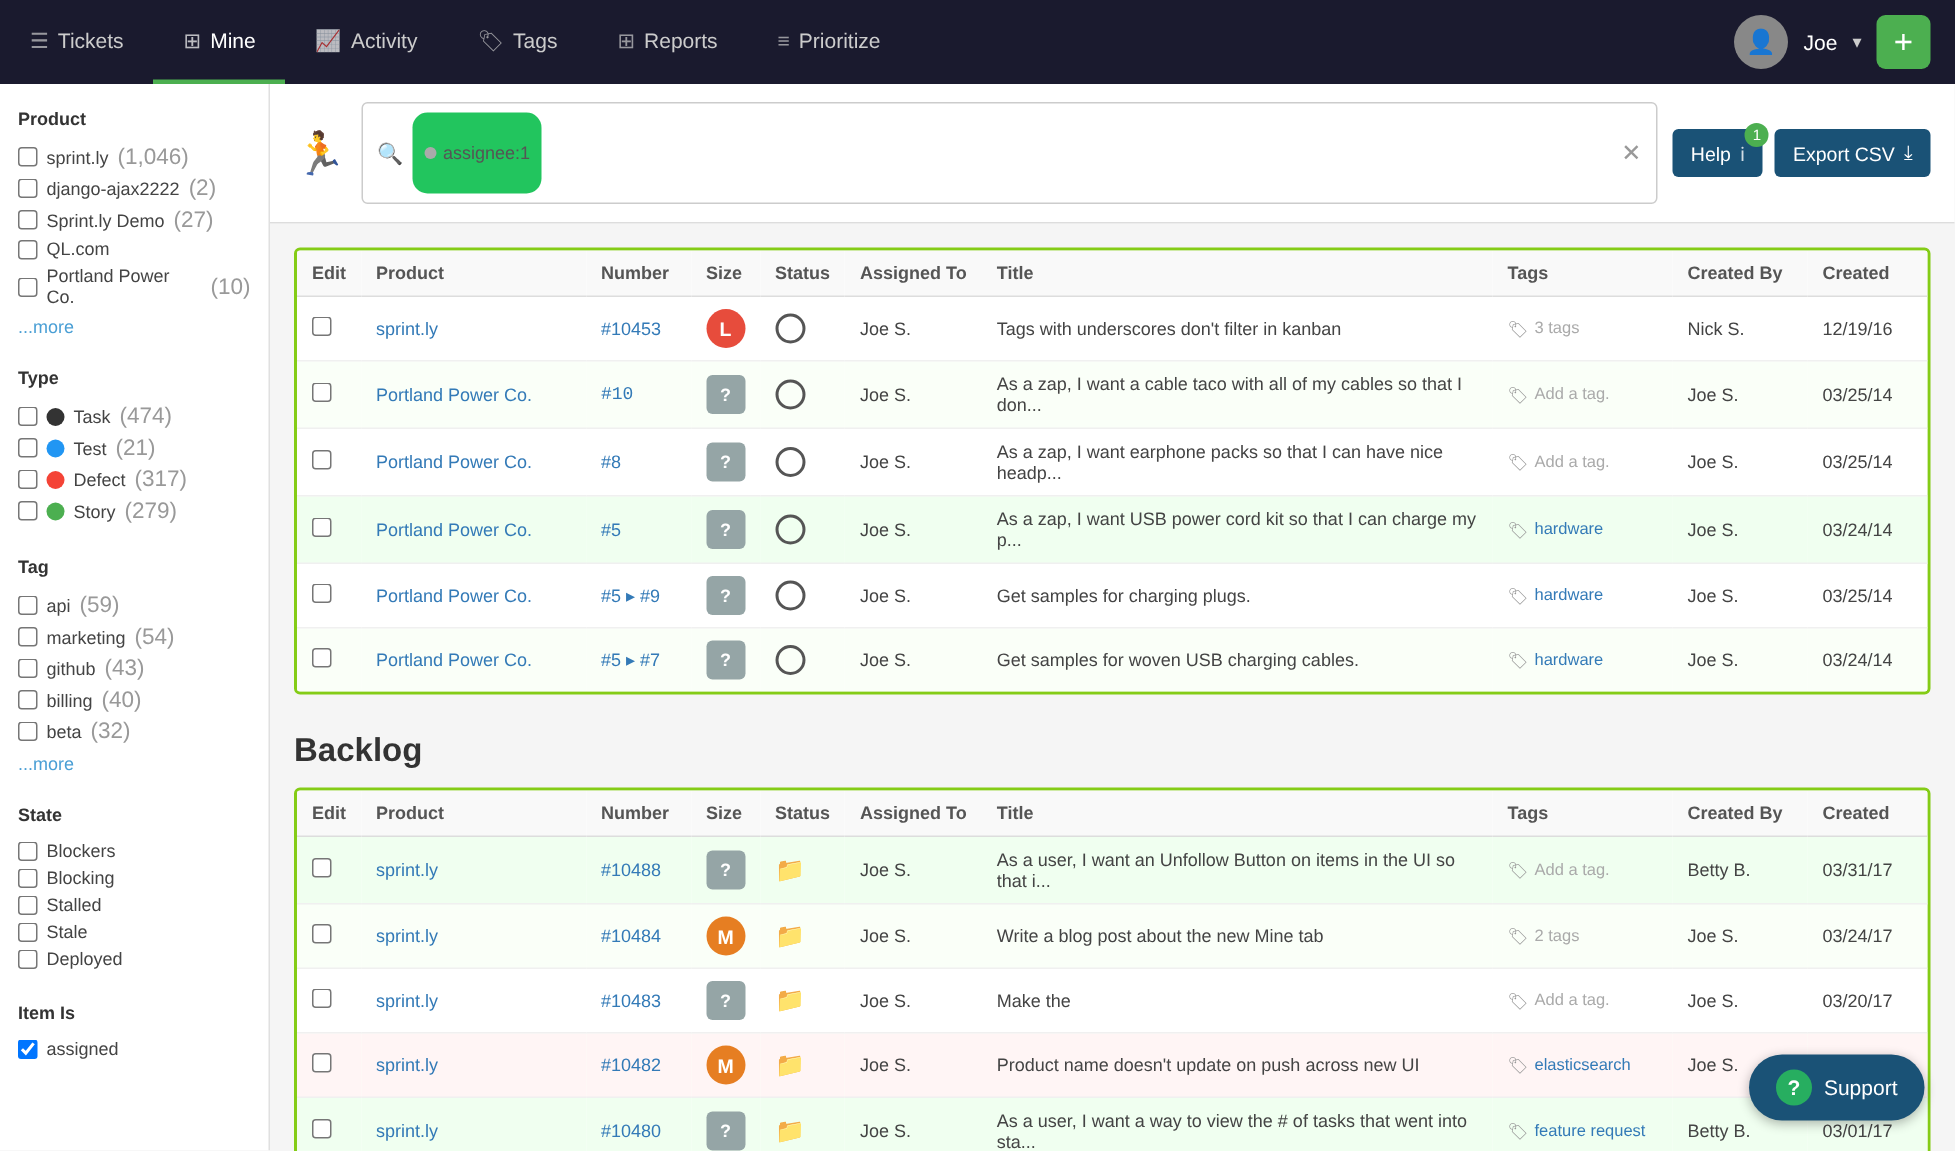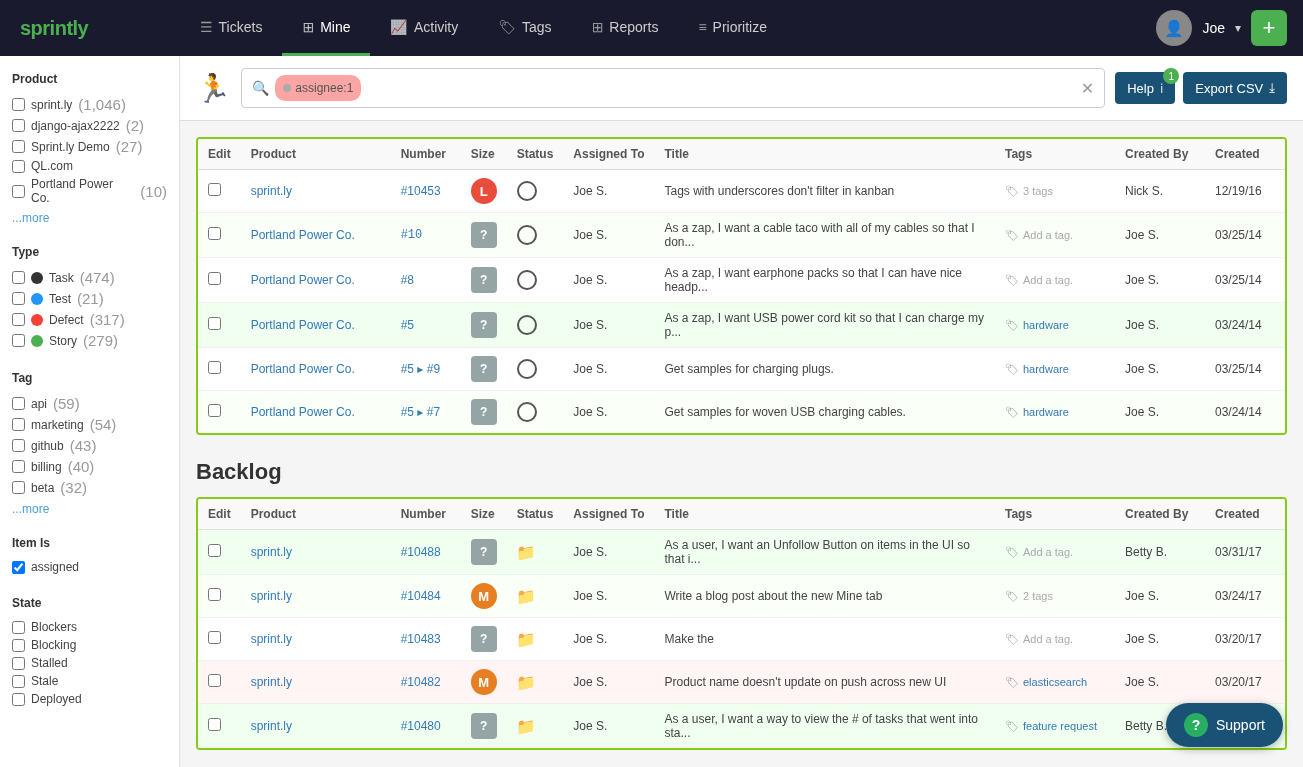--- a/index.html
+++ b/index.html
@@ -60,21 +60,21 @@
       background: #fff; border-bottom: 1px solid #ddd;
       padding: 12px 16px; display: flex; align-items: center; gap: 10px;
     }
     .runner-icon { font-size: 28px; color: #444; }
     .search-input-wrap {
       flex: 1; display: flex; align-items: center; border: 1px solid #ccc;
       border-radius: 4px; padding: 6px 10px; background: #fff; gap: 6px;
     }
     .search-icon { color: #999; font-size: 14px; }
     .search-tag {
-      background: #fca5a5; border-radius: 10px; padding: 6px 8px;
+      background: #22c55e; border-radius: 10px; padding: 20px 8px;
       font-size: 12px; color: #555; display: flex; align-items: center; gap: 4px;
     }
     .search-tag .tag-dot { width: 8px; height: 8px; border-radius: 50%; background: #aaa; }
     .search-input {
       border: none; outline: none; flex: 1; font-size: 13px;
     }
     .search-clear { color: #999; cursor: pointer; font-size: 16px; }
     .search-actions { display: flex; gap: 8px; }
     .help-btn {
       background: #1a5276; color: #fff; border: none; border-radius: 4px;
@@ -153,23 +153,20 @@
     .support-circle {
       width: 24px; height: 24px; border-radius: 50%; background: #27ae60;
       display: flex; align-items: center; justify-content: center;
       font-size: 14px; font-weight: bold;
     }
   </style>
 </head>
 <body>
 
 <nav class="topnav">
-  <div class="logo">
-    <span>sprintly</span>
-  </div>
   <div class="nav-items">
     <div class="nav-item">
       <span class="nav-icon">☰</span>
       <span>Tickets</span>
     </div>
     <div class="nav-item active">
       <span class="nav-icon">⊞</span>
       <span>Mine</span>
     </div>
     <div class="nav-item">
@@ -283,48 +280,48 @@
       </div>
       <div class="sidebar-item">
         <input type="checkbox" style="">
         <span>beta</span>
         <span class="count">(32)</span>
       </div>
       <div class="sidebar-more">...more</div>
     </div>
 
     <div class="sidebar-section">
+      <div class="sidebar-section-title">State</div>
+      <div class="sidebar-item">
+        <input type="checkbox" style="">
+        <span>Blockers</span>
+      </div>
+      <div class="sidebar-item">
+        <input type="checkbox" style="">
+        <span>Blocking</span>
+      </div>
+      <div class="sidebar-item">
+        <input type="checkbox" style="">
+        <span>Stalled</span>
+      </div>
+      <div class="sidebar-item">
+        <input type="checkbox" style="">
+        <span>Stale</span>
+      </div>
+      <div class="sidebar-item">
+        <input type="checkbox" style="">
+        <span>Deployed</span>
+      </div>
+    </div>
+
+    <div class="sidebar-section">
       <div class="sidebar-section-title">Item Is</div>
       <div class="sidebar-item">
         <input type="checkbox" checked="" style="">
         <span>assigned</span>
-      </div>
-    </div>
-
-    <div class="sidebar-section">
-      <div class="sidebar-section-title">State</div>
-      <div class="sidebar-item">
-        <input type="checkbox" style="">
-        <span>Blockers</span>
-      </div>
-      <div class="sidebar-item">
-        <input type="checkbox" style="">
-        <span>Blocking</span>
-      </div>
-      <div class="sidebar-item">
-        <input type="checkbox" style="">
-        <span>Stalled</span>
-      </div>
-      <div class="sidebar-item">
-        <input type="checkbox" style="">
-        <span>Stale</span>
-      </div>
-      <div class="sidebar-item">
-        <input type="checkbox" style="">
-        <span>Deployed</span>
       </div>
     </div>
   </aside>
 
   <div class="main">
 
     <div class="search-bar">
       <div class="runner-icon">🏃</div>
       <div class="search-input-wrap">
         <span class="search-icon">🔍</span>

